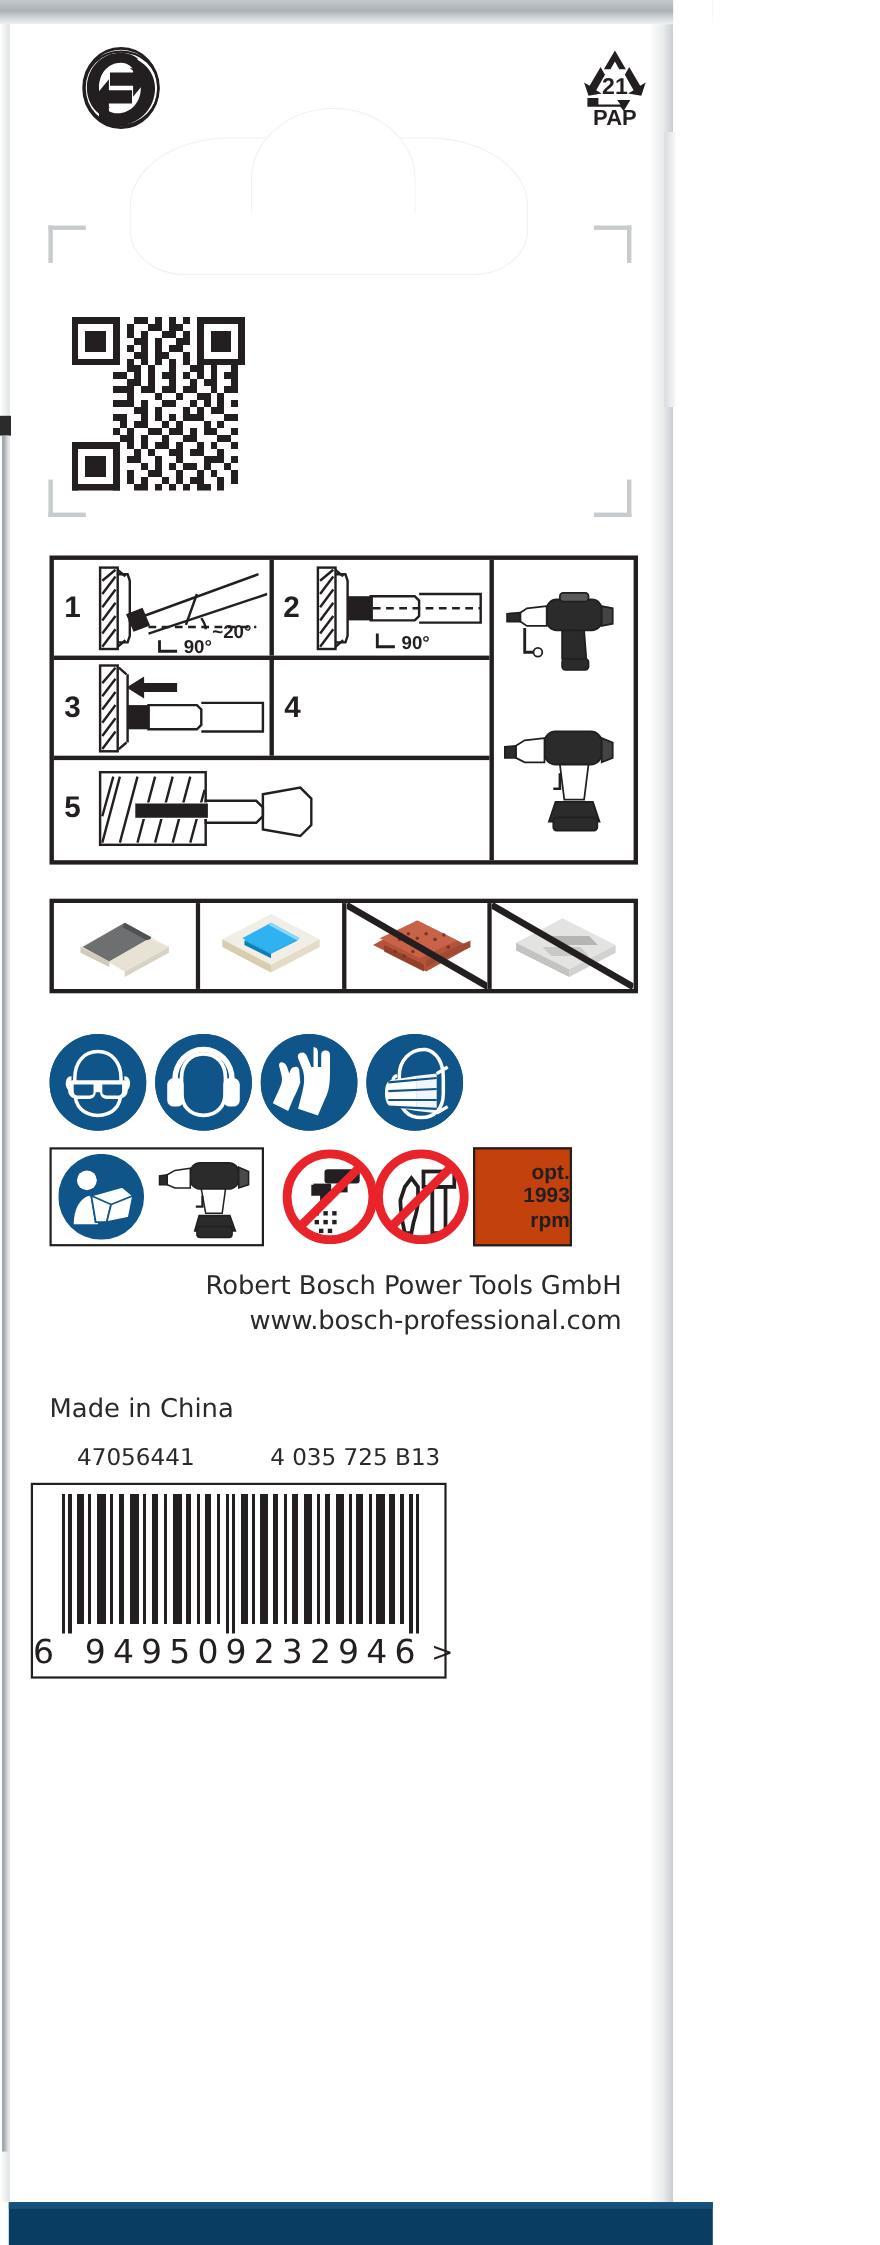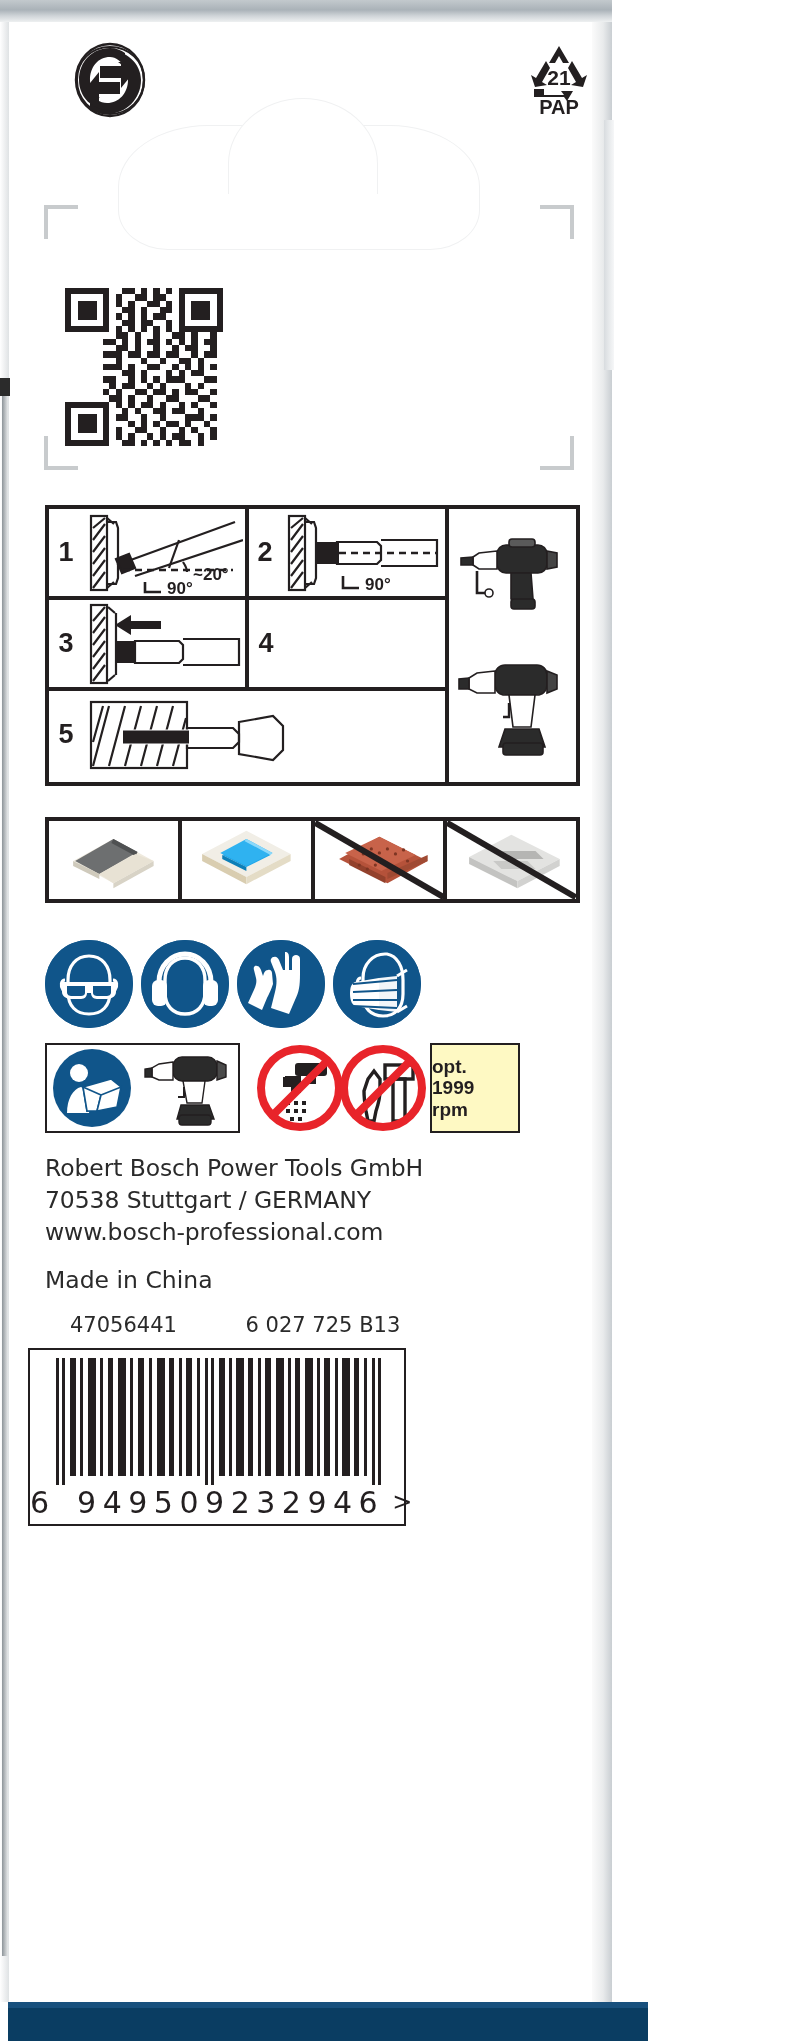--- a/index.html
+++ b/index.html
@@ -128,30 +128,31 @@
   
   .picto-row1 { position: absolute; left: 45px; top: 940px; width: 360px; height: 90px; }
   .pcircle { position: absolute; top: 0; width: 88px; height: 88px; border-radius: 50%; background: #10558a; }
   .manualbox {
     position: absolute; left: 45px; top: 1043px; width: 195px; height: 90px;
     border: 2.5px solid #231f20; background: #ffffff;
   }
   .prohib { position: absolute; top: 1043px; width: 90px; height: 90px; }
   .rpmbox {
     position: absolute; left: 430px; top: 1043px; width: 90px; height: 90px;
-    border: 2.5px solid #231f20; background: #fef9c3;
-    display: flex; flex-direction: column; align-items: flex-start; justify-content: center;
+    border: 2.5px solid #231f20; background: #c2410c;
+    display: flex; flex-direction: column; align-items: flex-end; justify-content: center;
     font: bold 19px/1.12 "Liberation Sans", sans-serif; color: #231f20;
   }
 
   
   .addr {
     position: absolute; left: 45px; top: 1152px; width: 520px;
     font: 400 23.5px/1.37 "DejaVu Sans", sans-serif; color: #2a2a2a;
     letter-spacing: -0.1px;
+    text-align: right;
   }
   .madein {
     position: absolute; left: 45px; top: 1264px;
     font: 400 23.5px/1.37 "DejaVu Sans", sans-serif; color: #2a2a2a;
   }
   .codes {
     position: absolute; left: 70px; top: 1313px; width: 400px;
     font: 400 21px "DejaVu Sans", sans-serif; color: #2a2a2a;
   }
   .codes .c2 { margin-left: 62px; }
@@ -682,34 +683,33 @@
         <rect x="55" y="36" width="12" height="42"></rect>
         <path d="M30 36 L36 28 L42 36 L42 48 C42 56 40 62 38 68 L36 78 L30 78 L28 68 C27 62 26 56 26 48 Z"></path>
       </g>
       <circle cx="45" cy="45" r="39" fill="none" stroke="#e8242a" stroke-width="8"></circle>
       <line x1="17" y1="73" x2="73" y2="17" stroke="#e8242a" stroke-width="8"></line>
     </svg>
   </div>
 
   <div class="rpmbox">
     <span>opt.</span>
-    <span>1999</span>
+    <span>1993</span>
     <span>rpm</span>
   </div>
 
   <div class="addr">
     <div>Robert Bosch Power Tools GmbH</div>
-    <div>70538 Stuttgart / GERMANY</div>
     <div>www.bosch-professional.com</div>
   </div>
   <div class="madein">Made in China</div>
 
   <div class="codes">
     <span>47056441</span>
-    <span class="c2">6 027 725 B13</span>
+    <span class="c2">4 035 725 B13</span>
   </div>
 
   <div class="barcode">
     <div class="bars">
       <svg viewBox="0 0 374 135" width="374" height="135" shape-rendering="crispEdges">
         <rect width="374" height="135" fill="#ffffff"></rect>
         <g fill="#231f20">
           <rect x="26" y="8" width="3" height="127"></rect>
           <rect x="32" y="8" width="3" height="127"></rect>
           <rect x="40" y="8" width="6" height="118"></rect>

